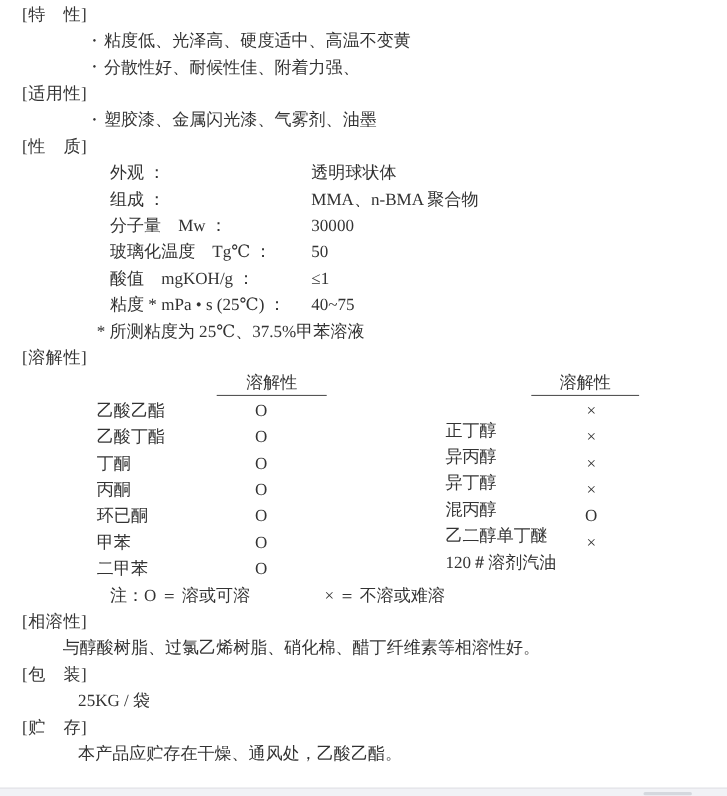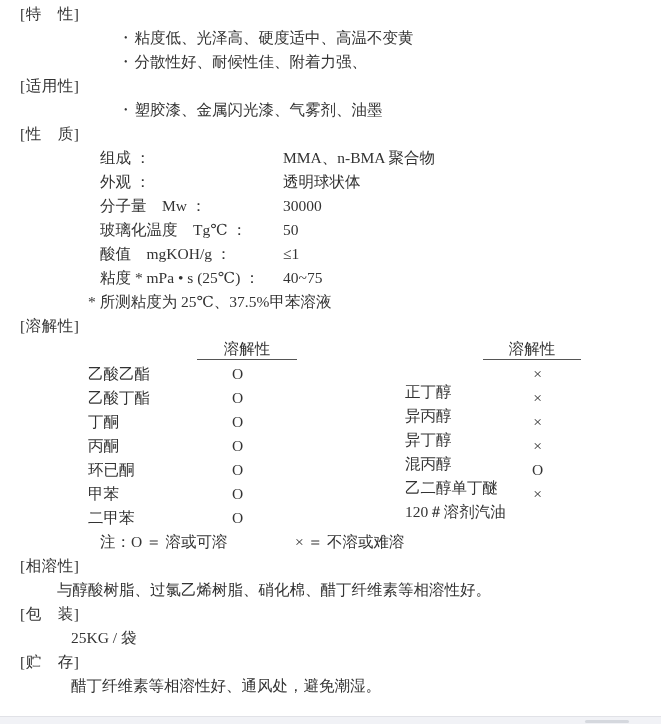--- a/index.html
+++ b/index.html
@@ -9,21 +9,21 @@
     background: #ffffff;
     color: #333333;
     font-family: "Liberation Serif", "DejaVu Serif", serif;
     font-size: 15.5px;
     overflow: hidden;
     position: relative;
   }
   .doc { padding-top: 2px; }
   .line { height: 24px; line-height: 24px; position: relative; white-space: nowrap; }
   .sec-header { padding-left: 20px; letter-spacing: 0.5px; }
-  .bullet-line { padding-left: 84px; margin-left: 40px; }
+  .bullet-line { padding-left: 84px; }
   .bullet-dot { font-size: 10px; vertical-align: 2px; margin-right: 7px; }
   .prop-line { padding-left: 100px; }
   .prop-label { display: inline-block; width: 183px; }
   .footnote-line { padding-left: 88px; }
   .indent-57 { padding-left: 57px; }
   .indent-78 { padding-left: 71px; }
   .abs { position: absolute; top: 0; }
   .col-head {
     position: absolute; top: 0; text-align: center;
     border-bottom: 1.5px solid #555;
@@ -69,24 +69,24 @@
     <span>[适用性]</span>
   </div>
   <div class="line bullet-line">
     <span class="bullet-dot">•</span><span>塑胶漆、金属闪光漆、气雾剂、油墨</span>
   </div>
 
   <div class="line sec-header">
     <span>[性　质]</span>
   </div>
   <div class="line prop-line">
-    <span class="prop-label">组成 ：</span><span>MMA、n-BMA 聚合物</span>
+    <span class="prop-label">外观 ：</span><span>透明球状体</span>
   </div>
   <div class="line prop-line">
-    <span class="prop-label">外观 ：</span><span>透明球状体</span>
+    <span class="prop-label">组成 ：</span><span>MMA、n-BMA 聚合物</span>
   </div>
   <div class="line prop-line">
     <span class="prop-label">分子量　Mw ：</span><span>30000</span>
   </div>
   <div class="line prop-line">
     <span class="prop-label">玻璃化温度　Tg℃ ：</span><span>50</span>
   </div>
   <div class="line prop-line">
     <span class="prop-label">酸值　mgKOH/g ：</span><span>≤1</span>
   </div>
@@ -161,20 +161,20 @@
     <span>[包　装]</span>
   </div>
   <div class="line indent-78">
     <span>25KG / 袋</span>
   </div>
 
   <div class="line sec-header">
     <span>[贮　存]</span>
   </div>
   <div class="line indent-78">
-    <span>醋丁纤维素等相溶性好、通风处，避免潮湿。</span>
+    <span>本产品应贮存在干燥、通风处，乙酸乙酯。</span>
   </div>
 
 </div>
 
 <div class="status-bar">
   <div class="scroll-thumb"></div>
 </div>
 
 </body></html>

